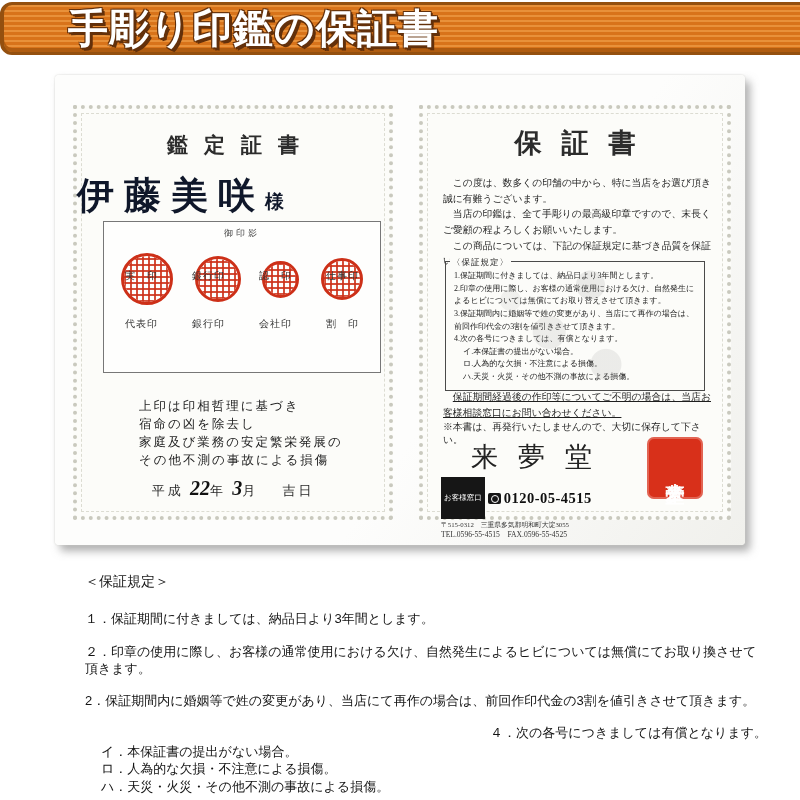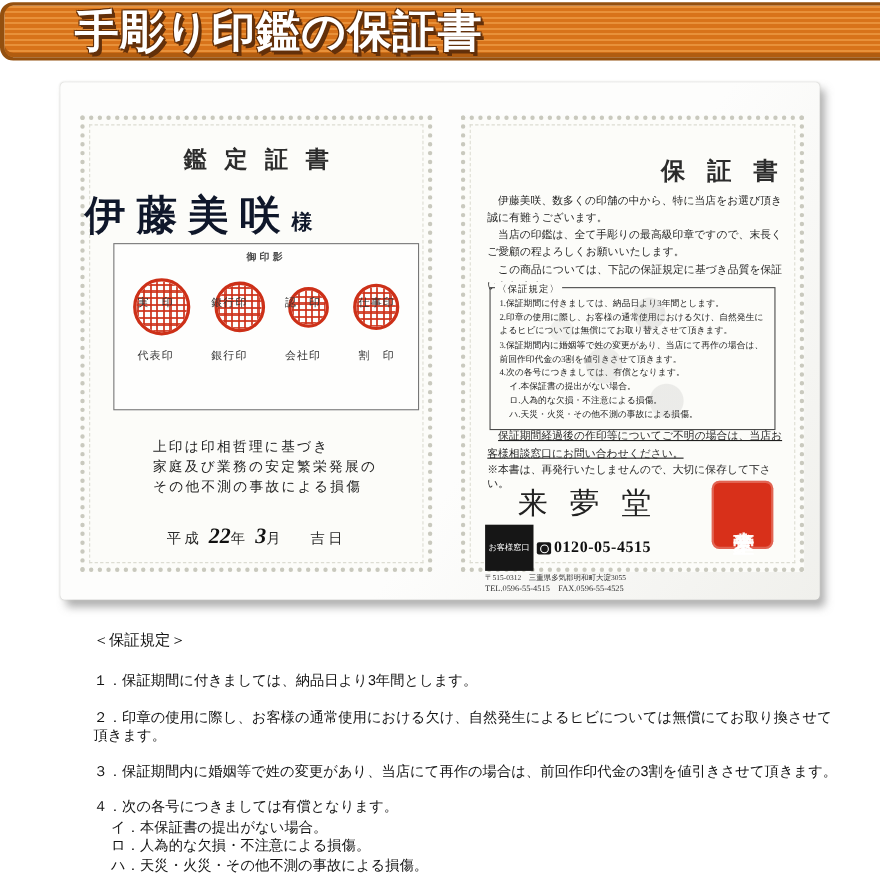--- a/index.html
+++ b/index.html
@@ -39,21 +39,21 @@
   .serif{font-family:"Liberation Serif",serif;}
 
   
   .a-title{position:absolute;left:0;right:0;top:22px;text-align:center;
     font-size:21px;font-weight:700;letter-spacing:16px;text-indent:16px;color:#2c2c2c;}
   .a-name-row{position:absolute;left:0;right:0;top:62px;text-align:left;color:#0f172a;white-space:nowrap;}
   .a-name{font-size:37px;font-weight:600;letter-spacing:10px;}
   .a-honorific{font-size:19px;font-weight:600;}
   .imprint-box{position:absolute;left:26px;right:8px;top:112px;height:150px;
     border:1px solid #777;background:#fefefd;}
-  .imprint-label{text-align:center;font-size:9px;color:#4a4a4a;letter-spacing:3px;margin-top:5px;font-weight:bold;}
+  .imprint-label{text-align:center;font-size:9px;color:#4a4a4a;letter-spacing:3px;margin-top:5px;}
   .seal-row{position:absolute;left:6px;right:6px;top:26px;height:62px;
     display:flex;justify-content:space-around;align-items:center;}
   .seal{border-radius:50%;border:3px solid #cd3018;
     background:
       repeating-linear-gradient(0deg,rgba(205,48,24,.85) 0 2px,transparent 2px 6px),
       repeating-linear-gradient(90deg,rgba(205,48,24,.85) 0 2px,transparent 2px 6px);
     background-clip:padding-box;}
   .seal.s1{width:46px;height:46px;}
   .seal.s2{width:40px;height:40px;}
   .seal.s3{width:31px;height:31px;}
@@ -61,22 +61,22 @@
   .label-row{position:absolute;left:4px;right:4px;bottom:8px;display:flex;justify-content:space-around;}
   .seal-label{font-size:10px;line-height:1.6;color:#333;text-align:center;letter-spacing:1px;white-space:pre;}
   .statement{position:absolute;left:62px;top:288px;font-size:12.5px;line-height:18px;
     color:#1f1f1f;letter-spacing:2px;white-space:nowrap;}
   .date-row{position:absolute;left:0;right:0;top:368px;text-align:center;
     font-size:13px;color:#2a2a2a;letter-spacing:3px;white-space:nowrap;}
   .date-num{font-size:20px;font-weight:bold;font-style:italic;letter-spacing:0;color:#111;}
   .date-day{margin-left:18px;}
 
   
-  .w-title{position:absolute;left:0;right:0;top:32px;text-align:right;
-    font-size:22px;font-weight:600;letter-spacing:20px;text-indent:20px;color:#2c2c2c;}
+  .w-title{position:absolute;left:0;right:0;top:16px;text-align:center;
+    font-size:27px;font-weight:600;letter-spacing:20px;text-indent:20px;color:#2c2c2c;}
   .w-paras{position:absolute;left:20px;right:16px;top:66px;font-size:9.8px;
     line-height:1.6;color:#1f1f1f;text-align:justify;}
   .w-paras p{margin:0;text-indent:1em;}
   .provisions{position:absolute;left:22px;right:22px;top:152px;height:116px;
     border:1px solid #4a4a4a;padding:8px 6px 4px 8px;font-size:8px;line-height:1.58;color:#222;}
   .provisions::after{content:"";position:absolute;inset:0;pointer-events:none;
     background:
       radial-gradient(circle at 56% 18%, rgba(140,140,140,.16) 0 14px, transparent 15px),
       radial-gradient(circle at 40% 55%, rgba(140,140,140,.14) 0 16px, transparent 17px),
       radial-gradient(circle at 62% 80%, rgba(140,140,140,.15) 0 15px, transparent 16px),
@@ -103,21 +103,21 @@
     border:1.5px solid #fff;border-radius:50%;}
   .phone{font-weight:bold;font-size:14.5px;color:#101010;letter-spacing:0.5px;white-space:nowrap;}
   .address{font-size:6.8px;color:#333;margin-top:1px;white-space:nowrap;}
   .telfax{font-size:7.6px;color:#333;white-space:nowrap;}
 
   
   .terms{position:absolute;left:85px;top:572px;width:682px;color:#141414;
     font-size:13px;line-height:1.32;}
   .terms-heading{font-size:14px;margin:0 0 20px 0;}
   .term-item{margin:0 0 15px 0;}
-  .term-item.last{margin-bottom:2px;}
+  .term-item.last{margin-bottom:2px;text-align:right;}
   .sub-item{margin:0 0 0 16px;}
 </style>
 </head>
 <body>
 
 <div class="banner">
   <span class="banner-title">手彫り印鑑の保証書</span>
 </div>
 
 <div class="photo">
@@ -150,36 +150,37 @@
           <div>会社印</div>
         </div>
         <div class="seal-label">
           <div>仕事印</div>
           <div>割　印</div>
         </div>
       </div>
     </div>
     <div class="statement">
       <div>上印は印相哲理に基づき</div>
+      <div>宿命の凶を除去し</div>
       <div>家庭及び業務の安定繁栄発展の</div>
       <div>その他不測の事故による損傷</div>
     </div>
     <div class="date-row">
       <span>平成</span>
       <span class="date-num">22</span><span>年</span>
       <span class="date-num">3</span><span>月</span>
       <span class="date-day">吉日</span>
     </div>
   </div>
 
   <div class="cert right serif">
     <div class="cert-in"></div>
     <div class="w-title">保証書</div>
     <div class="w-paras">
-      <p>伊藤美咲、数多くの印舗の中から、特に当店をお選び頂き誠に有難うございます。</p>
+      <p>この度は、数多くの印舗の中から、特に当店をお選び頂き誠に有難うございます。</p>
       <p>当店の印鑑は、全て手彫りの最高級印章ですので、末長くご愛顧の程よろしくお願いいたします。</p>
       <p>この商品については、下記の保証規定に基づき品質を保証いたします。</p>
     </div>
     <div class="provisions">
       <span class="prov-legend">〈保証規定〉</span>
       <p class="prov-line">1.保証期間に付きましては、納品日より3年間とします。</p>
       <p class="prov-line">2.印章の使用に際し、お客様の通常使用における欠け、自然発生によるヒビについては無償にてお取り替えさせて頂きます。</p>
       <p class="prov-line">3.保証期間内に婚姻等で姓の変更があり、当店にて再作の場合は、前回作印代金の3割を値引きさせて頂きます。</p>
       <p class="prov-line">4.次の各号につきましては、有償となります。</p>
       <p class="prov-sub">イ.本保証書の提出がない場合。</p>
@@ -199,18 +200,18 @@
       <div class="address">〒515-0312　三重県多気郡明和町大淀3055</div>
       <div class="telfax">TEL.0596-55-4515　FAX.0596-55-4525</div>
     </div>
   </div>
 </div>
 
 <div class="terms">
   <p class="terms-heading">＜保証規定＞</p>
   <p class="term-item">１．保証期間に付きましては、納品日より3年間とします。</p>
   <p class="term-item">２．印章の使用に際し、お客様の通常使用における欠け、自然発生によるヒビについては無償にてお取り換させて頂きます。</p>
-  <p class="term-item">３．保証期間内に婚姻等で姓の変更があり、当店にて再作の場合は、前回作印代金の3割を値引きさせて頂きます。</p>
+  <p class="term-item">2．保証期間内に婚姻等で姓の変更があり、当店にて再作の場合は、前回作印代金の3割を値引きさせて頂きます。</p>
   <p class="term-item last">４．次の各号につきましては有償となります。</p>
   <p class="sub-item">イ．本保証書の提出がない場合。</p>
   <p class="sub-item">ロ．人為的な欠損・不注意による損傷。</p>
   <p class="sub-item">ハ．天災・火災・その他不測の事故による損傷。</p>
 </div>
 
 </body></html>

